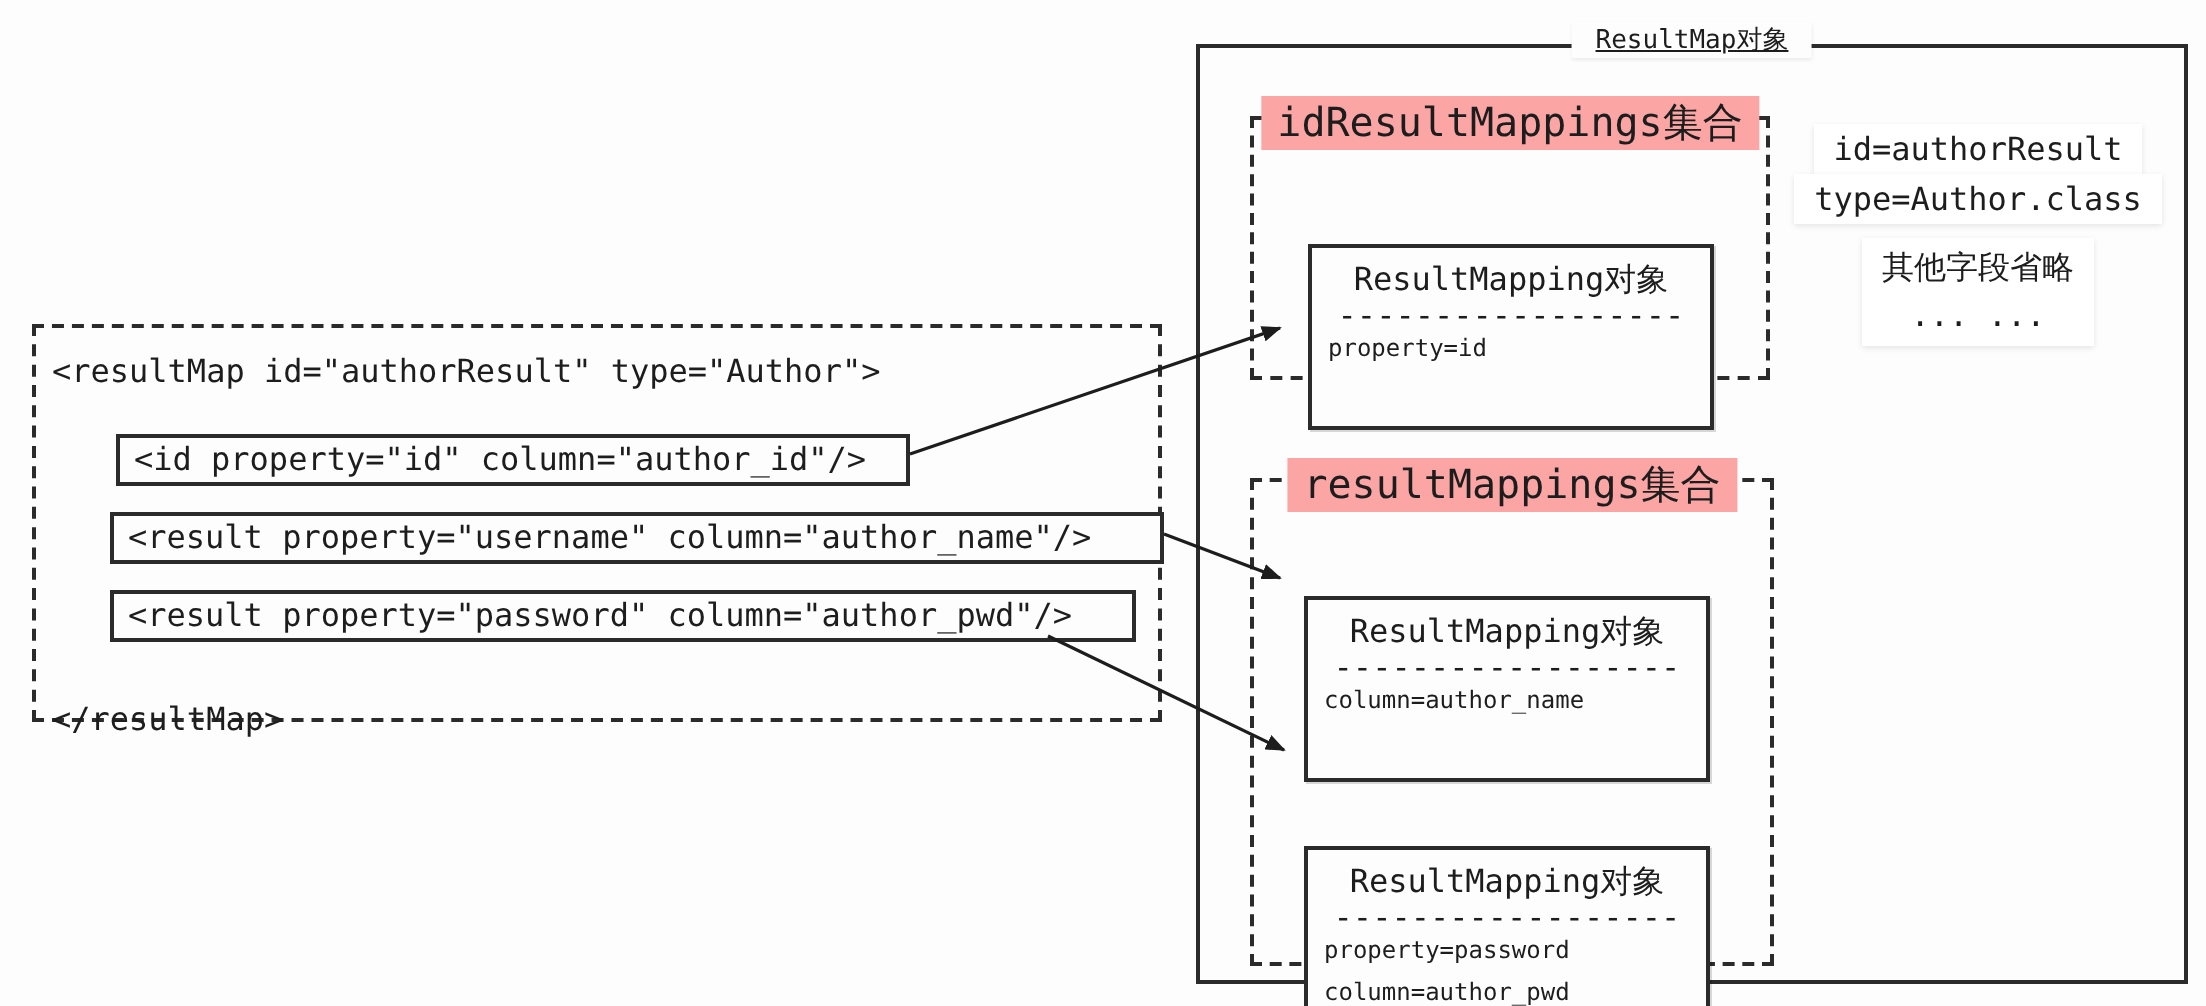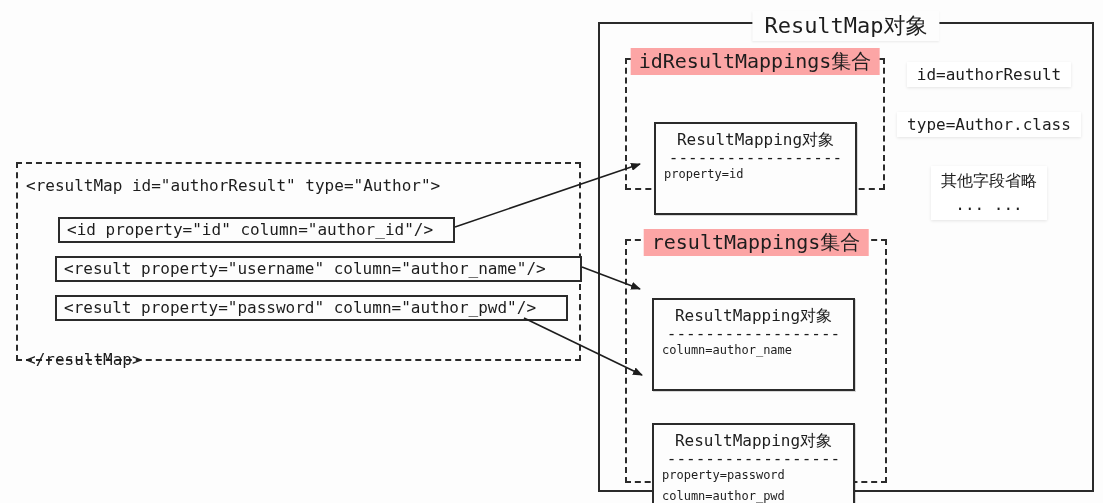--- a/index.html
+++ b/index.html
@@ -29,22 +29,23 @@
   .xml-user{left:37px;top:92px;width:527px;}
   .xml-pwd{left:37px;top:131px;width:513px;}
   .xml-close{left:8px;top:186px;}
   
   .outer-box{
     position:absolute;left:598px;top:22px;width:496px;height:470px;
     border:2px solid #2b2b2b;box-sizing:border-box;
   }
   .box-title{
     position:absolute;top:-13px;left:50%;transform:translateX(-50%);
-    background:#fdfdfd;padding:0 12px;font-size:22px;white-space:nowrap;
+    background:#fdfdfd;padding:0 12px;font-size:13px;white-space:nowrap;
     box-shadow:0 1px 2px rgba(0,0,0,0.08);
+    text-decoration:underline;
   }
   
   .dashed-box{
     position:absolute;border:2px dashed #2b2b2b;box-sizing:border-box;
   }
   .dashed-title{
     position:absolute;top:-12px;left:50%;transform:translateX(-50%);
     background:#fca5a5;padding:0 8px;font-size:20px;white-space:nowrap;
   }
   .id-collection{left:25px;top:34px;width:260px;height:132px;}
@@ -64,22 +65,22 @@
   .mapping-line{padding-left:8px;font-size:12px;line-height:21px;white-space:nowrap;}
   
   .fields{
     position:absolute;left:293px;top:38px;width:192px;
     display:flex;flex-direction:column;align-items:center;
   }
   .field-chip{
     background:#ffffff;box-shadow:0 1px 3px rgba(0,0,0,0.10);
     padding:3px 10px;font-size:16px;white-space:nowrap;text-align:center;
   }
-  .field-chip.c1{margin-bottom:25px;}
-  .field-chip.c2{margin-bottom:29px;}
+  .field-chip.c1{}
+  .field-chip.c2{margin-bottom:7px;}
   .field-chip.c3 div{line-height:24px;}
   
   .arrows{
     position:absolute;left:0;top:0;width:1103px;height:503px;
     pointer-events:none;z-index:10;
   }
 </style>
 </head>
 <body>
 

